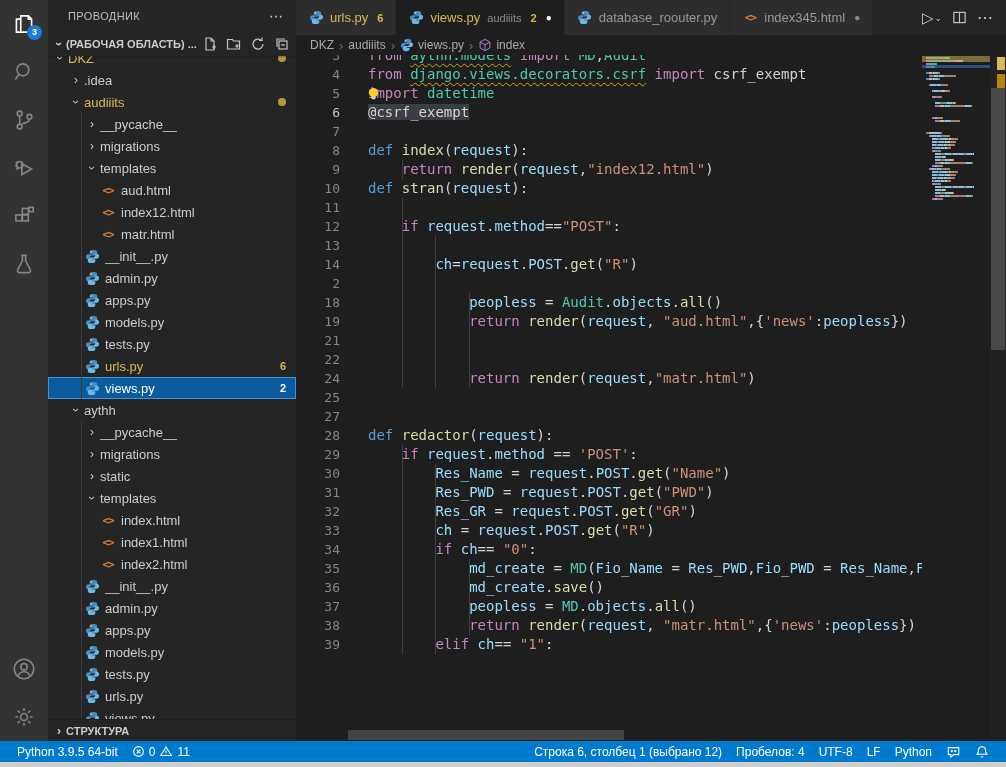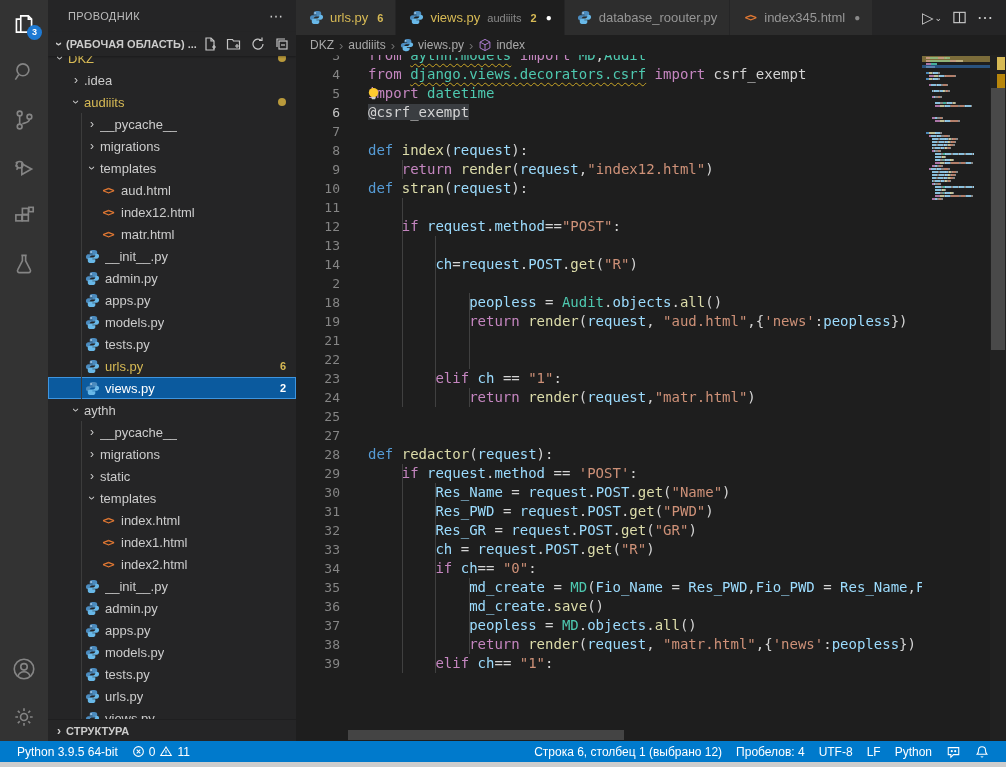--- a/index.html
+++ b/index.html
@@ -586,21 +586,20 @@
           <div class="code-line"><span class="ln">10</span><span class="ltx"><span class="tk-d">def </span><span class="tk-f">stran</span><span class="tk-p">(</span><span class="tk-v">request</span><span class="tk-p">):</span></span></div>
           <div class="code-line"><span class="guide" style="left: 105.72px;"></span><span class="ln">11</span><span class="ltx"></span></div>
           <div class="code-line"><span class="guide" style="left: 105.72px;"></span><span class="ln">12</span><span class="ltx"><span class="tk-p">    </span><span class="tk-k">if </span><span class="tk-v">request</span><span class="tk-p">.</span><span class="tk-v">method</span><span class="tk-p">==</span><span class="tk-s">"POST"</span><span class="tk-p">:</span></span></div>
           <div class="code-line"><span class="guide" style="left: 105.72px;"></span><span class="guide" style="left: 139.44px;"></span><span class="ln">13</span><span class="ltx"></span></div>
           <div class="code-line"><span class="guide" style="left: 105.72px;"></span><span class="guide" style="left: 139.44px;"></span><span class="ln">14</span><span class="ltx"><span class="tk-p">        </span><span class="tk-v">ch</span><span class="tk-p">=</span><span class="tk-v">request</span><span class="tk-p">.</span><span class="tk-v">POST</span><span class="tk-p">.</span><span class="tk-f">get</span><span class="tk-p">(</span><span class="tk-s">"R"</span><span class="tk-p">)</span></span></div>
           <div class="code-line"><span class="guide" style="left: 105.72px;"></span><span class="guide" style="left: 139.44px;"></span><span class="ln">2</span><span class="ltx"></span></div>
           <div class="code-line"><span class="guide" style="left: 105.72px;"></span><span class="guide" style="left: 139.44px;"></span><span class="guide" style="left: 173.16px;"></span><span class="ln">18</span><span class="ltx"><span class="tk-p">            </span><span class="tk-v">peopless</span><span class="tk-p"> = </span><span class="tk-c">Audit</span><span class="tk-p">.</span><span class="tk-v">objects</span><span class="tk-p">.</span><span class="tk-f">all</span><span class="tk-p">()</span></span></div>
           <div class="code-line"><span class="guide" style="left: 105.72px;"></span><span class="guide" style="left: 139.44px;"></span><span class="guide" style="left: 173.16px;"></span><span class="ln">19</span><span class="ltx"><span class="tk-p">            </span><span class="tk-k">return </span><span class="tk-f">render</span><span class="tk-p">(</span><span class="tk-v">request</span><span class="tk-p">, </span><span class="tk-s">"aud.html"</span><span class="tk-p">,{</span><span class="tk-s">'news'</span><span class="tk-p">:</span><span class="tk-v">peopless</span><span class="tk-p">})</span></span></div>
           <div class="code-line"><span class="guide" style="left: 105.72px;"></span><span class="guide" style="left: 139.44px;"></span><span class="guide" style="left: 173.16px;"></span><span class="ln">21</span><span class="ltx"></span></div>
           <div class="code-line"><span class="guide" style="left: 105.72px;"></span><span class="guide" style="left: 139.44px;"></span><span class="guide" style="left: 173.16px;"></span><span class="ln">22</span><span class="ltx"></span></div>
-          <div class="code-line"><span class="guide" style="left: 105.72px;"></span><span class="guide" style="left: 139.44px;"></span><span class="ln">23</span><span class="ltx"><span class="tk-p">        </span><span class="tk-k">elif </span><span class="tk-v">ch</span><span class="tk-p"> == </span><span class="tk-s">"1"</span><span class="tk-p">:</span></span></div>
           <div class="code-line"><span class="guide" style="left: 105.72px;"></span><span class="guide" style="left: 139.44px;"></span><span class="guide" style="left: 173.16px;"></span><span class="ln">24</span><span class="ltx"><span class="tk-p">            </span><span class="tk-k">return </span><span class="tk-f">render</span><span class="tk-p">(</span><span class="tk-v">request</span><span class="tk-p">,</span><span class="tk-s">"matr.html"</span><span class="tk-p">)</span></span></div>
           <div class="code-line"><span class="ln">25</span><span class="ltx"></span></div>
           <div class="code-line"><span class="ln">27</span><span class="ltx"></span></div>
           <div class="code-line"><span class="ln">28</span><span class="ltx"><span class="tk-d">def </span><span class="tk-f">redactor</span><span class="tk-p">(</span><span class="tk-v">request</span><span class="tk-p">):</span></span></div>
           <div class="code-line"><span class="guide" style="left: 105.72px;"></span><span class="ln">29</span><span class="ltx"><span class="tk-p">    </span><span class="tk-k">if </span><span class="tk-v">request</span><span class="tk-p">.</span><span class="tk-v">method</span><span class="tk-p"> == </span><span class="tk-s">'POST'</span><span class="tk-p">:</span></span></div>
           <div class="code-line"><span class="guide" style="left: 105.72px;"></span><span class="guide" style="left: 139.44px;"></span><span class="ln">30</span><span class="ltx"><span class="tk-p">        </span><span class="tk-v">Res_Name</span><span class="tk-p"> = </span><span class="tk-v">request</span><span class="tk-p">.</span><span class="tk-v">POST</span><span class="tk-p">.</span><span class="tk-f">get</span><span class="tk-p">(</span><span class="tk-s">"Name"</span><span class="tk-p">)</span></span></div>
           <div class="code-line"><span class="guide" style="left: 105.72px;"></span><span class="guide" style="left: 139.44px;"></span><span class="ln">31</span><span class="ltx"><span class="tk-p">        </span><span class="tk-v">Res_PWD</span><span class="tk-p"> = </span><span class="tk-v">request</span><span class="tk-p">.</span><span class="tk-v">POST</span><span class="tk-p">.</span><span class="tk-f">get</span><span class="tk-p">(</span><span class="tk-s">"PWD"</span><span class="tk-p">)</span></span></div>
           <div class="code-line"><span class="guide" style="left: 105.72px;"></span><span class="guide" style="left: 139.44px;"></span><span class="ln">32</span><span class="ltx"><span class="tk-p">        </span><span class="tk-v">Res_GR</span><span class="tk-p"> = </span><span class="tk-v">request</span><span class="tk-p">.</span><span class="tk-v">POST</span><span class="tk-p">.</span><span class="tk-f">get</span><span class="tk-p">(</span><span class="tk-s">"GR"</span><span class="tk-p">)</span></span></div>
           <div class="code-line"><span class="guide" style="left: 105.72px;"></span><span class="guide" style="left: 139.44px;"></span><span class="ln">33</span><span class="ltx"><span class="tk-p">        </span><span class="tk-v">ch</span><span class="tk-p"> = </span><span class="tk-v">request</span><span class="tk-p">.</span><span class="tk-v">POST</span><span class="tk-p">.</span><span class="tk-f">get</span><span class="tk-p">(</span><span class="tk-s">"R"</span><span class="tk-p">)</span></span></div>
           <div class="code-line"><span class="guide" style="left: 105.72px;"></span><span class="guide" style="left: 139.44px;"></span><span class="ln">34</span><span class="ltx"><span class="tk-p">        </span><span class="tk-k">if </span><span class="tk-v">ch</span><span class="tk-p">== </span><span class="tk-s">"0"</span><span class="tk-p">:</span></span></div>

